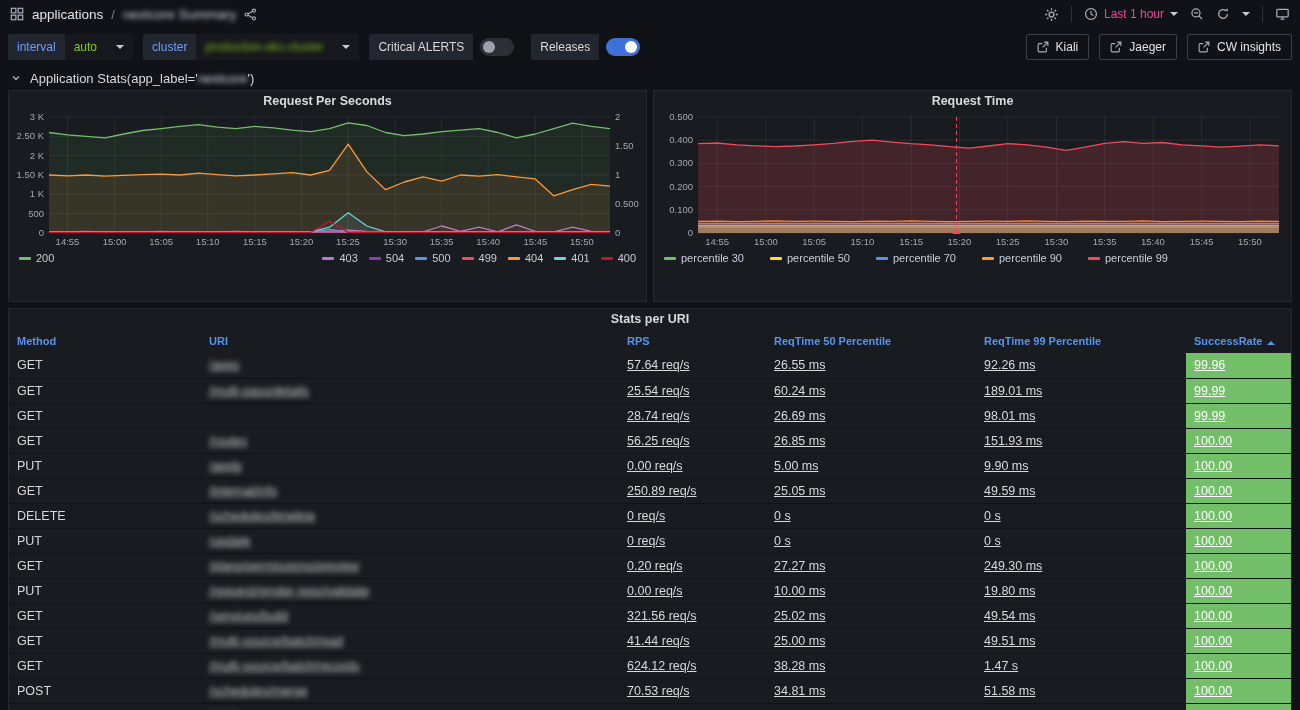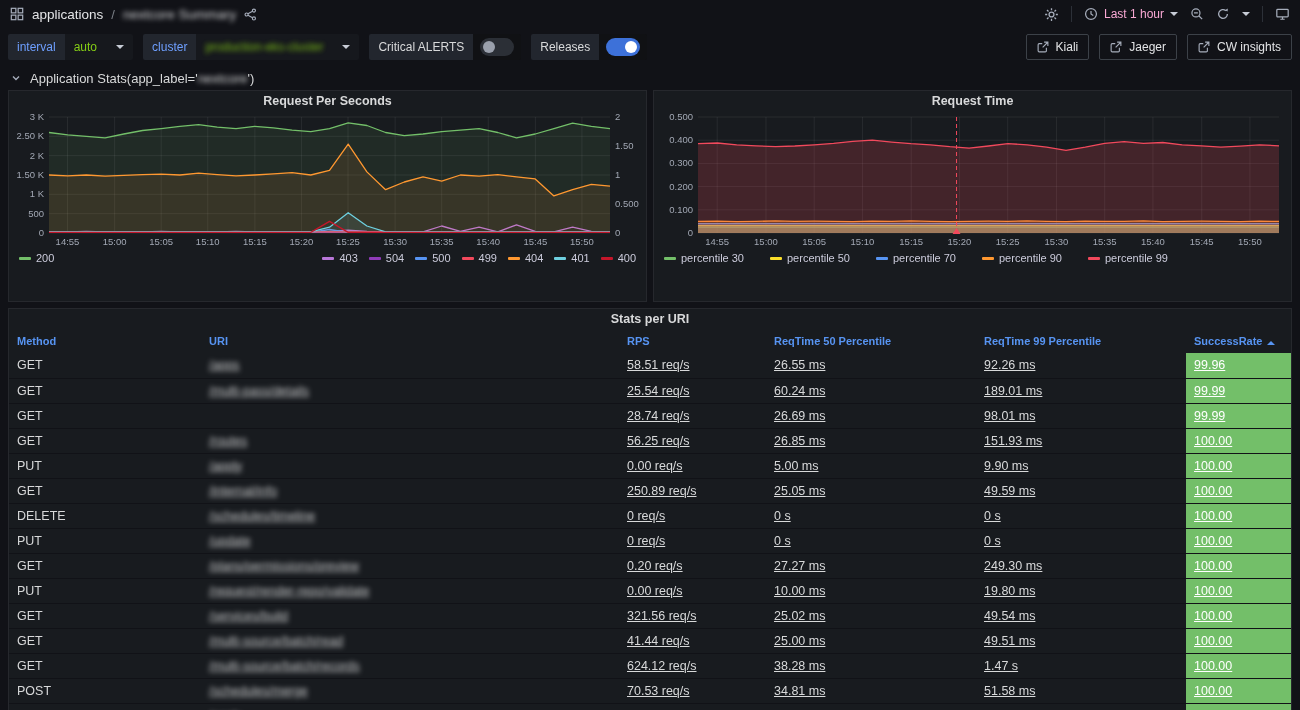--- a/index.html
+++ b/index.html
@@ -14,21 +14,21 @@
   button { background:none; border:none; color:inherit; font:inherit; cursor:pointer; }
   .blurred { filter:blur(2.5px); opacity:.9; }
 
   
   .topbar { height:28px; display:flex; align-items:center; justify-content:space-between; padding:0 10px; }
   .tb-left { display:flex; align-items:center; gap:8px; }
   .tb-left .crumb { font-size:13.5px; color:#e3e4e6; cursor:pointer; }
   .tb-left .sep { color:#7b8087; font-size:13px; }
   .icn { color:#a6adbb; display:inline-flex; align-items:center; }
   .tb-right { display:flex; align-items:center; gap:12px; color:#c7ccd6; }
-  .ibtn { display:flex; align-items:center; gap:6px; color:#f9a8d4; font-size:12px; }
+  .ibtn { display:flex; align-items:center; gap:6px; color:#ec4899; font-size:12px; }
   .vdiv { width:1px; height:16px; background:#2c3038; }
   .caret { width:0; height:0; border-left:4px solid transparent; border-right:4px solid transparent; border-top:4px solid #c7ccd6; display:inline-block; }
 
   
   .toolbar { display:flex; align-items:center; justify-content:space-between; padding:6px 8px; height:38px; }
   .tb-group { display:flex; align-items:flex-start; gap:10px; }
   .chip { display:flex; align-items:stretch; height:26px; font-size:12px; border-radius:2px; overflow:hidden; }
   .chip .lbl { background:#22262e; color:var(--label-blue,#6e9fff); padding:0 9px; display:flex; align-items:center; }
   .chip .lbl.plain { color:#d8d9da; }
   .chip .val { background:#16181d; color:#84cc16; padding:0 9px; display:flex; align-items:center; gap:19px; }
@@ -413,21 +413,21 @@
           <th>RPS</th>
           <th>ReqTime 50 Percentile</th>
           <th>ReqTime 99 Percentile</th>
           <th><span>SuccessRate</span><span class="sort-asc"></span></th>
         </tr>
       </thead>
       <tbody>
           <tr>
             <td>GET</td>
             <td><a class="blurred">/apps</a></td>
-            <td><a>58.51 req/s</a></td>
+            <td><a>57.64 req/s</a></td>
             <td><a>26.55 ms</a></td>
             <td><a>92.26 ms</a></td>
             <td class="success"><a>99.96</a></td>
           </tr>
           <tr>
             <td>GET</td>
             <td><a class="blurred">/multi-pass/details</a></td>
             <td><a>25.54 req/s</a></td>
             <td><a>60.24 ms</a></td>
             <td><a>189.01 ms</a></td>

